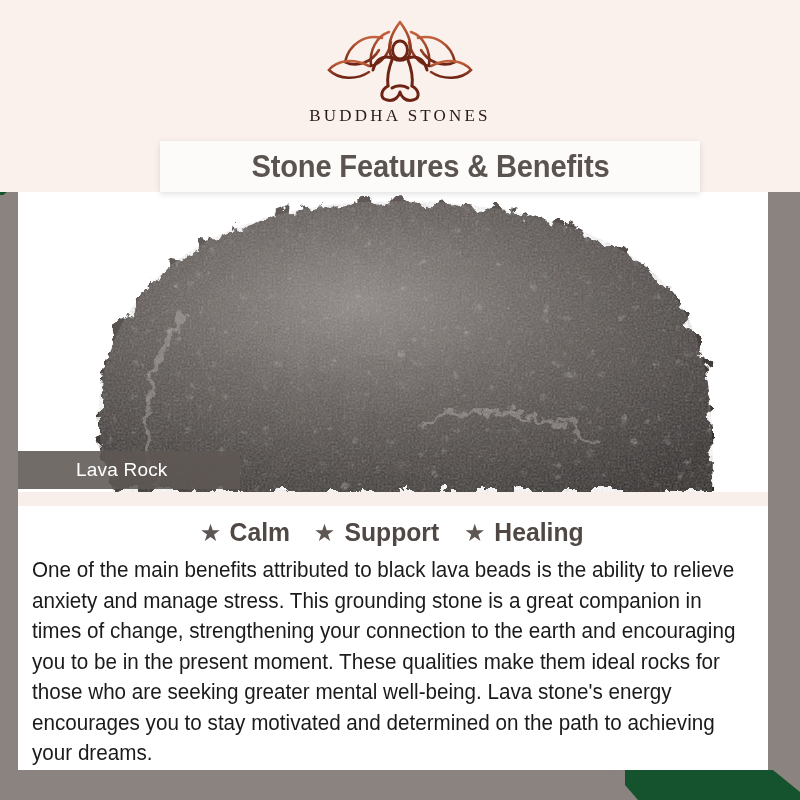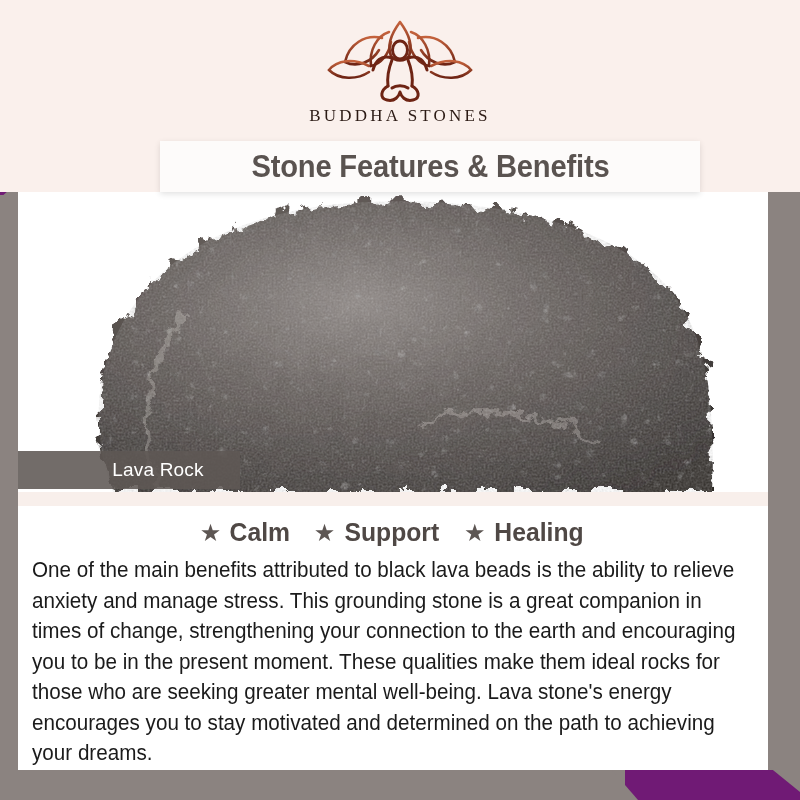--- a/index.html
+++ b/index.html
@@ -9,21 +9,21 @@
   }
   body {
     font-family: "Liberation Sans", sans-serif;
   }
 
   #page {
     position: relative;
     width: 800px;
     height: 800px;
     overflow: hidden;
-    background: #701a75;
+    background: #14532d;
   }
 
   
   .frame-right {
     position: absolute;
     top: 0;
     right: 0;
     width: 32px;
     height: 770px;
     background: #8b8380;
@@ -157,21 +157,20 @@
   .caption-bar {
     position: absolute;
     left: 18px;
     top: 451px;
     width: 222px;
     height: 38px;
     background: rgba(95,88,84,0.88);
     display: flex;
     align-items: center;
     z-index: 5;
-    justify-content: center;
   }
   .caption-text {
     margin-left: 58px;
     color: #ffffff;
     font-size: 19px;
     letter-spacing: 0.2px;
     white-space: nowrap;
   }
 
   

